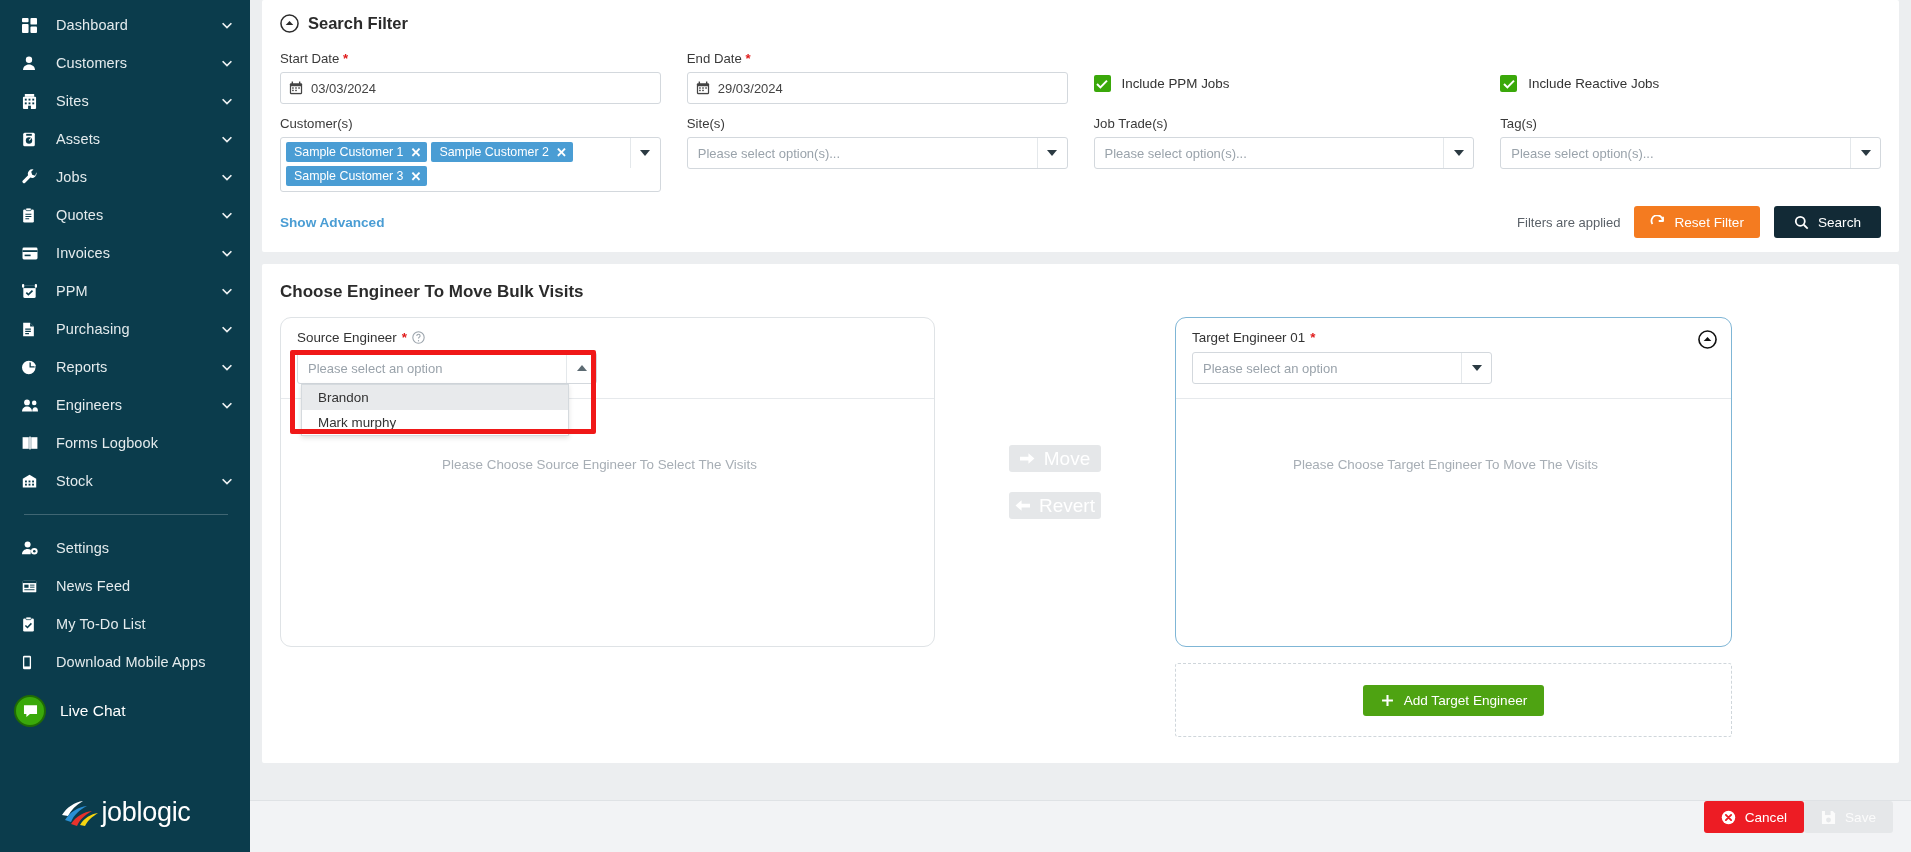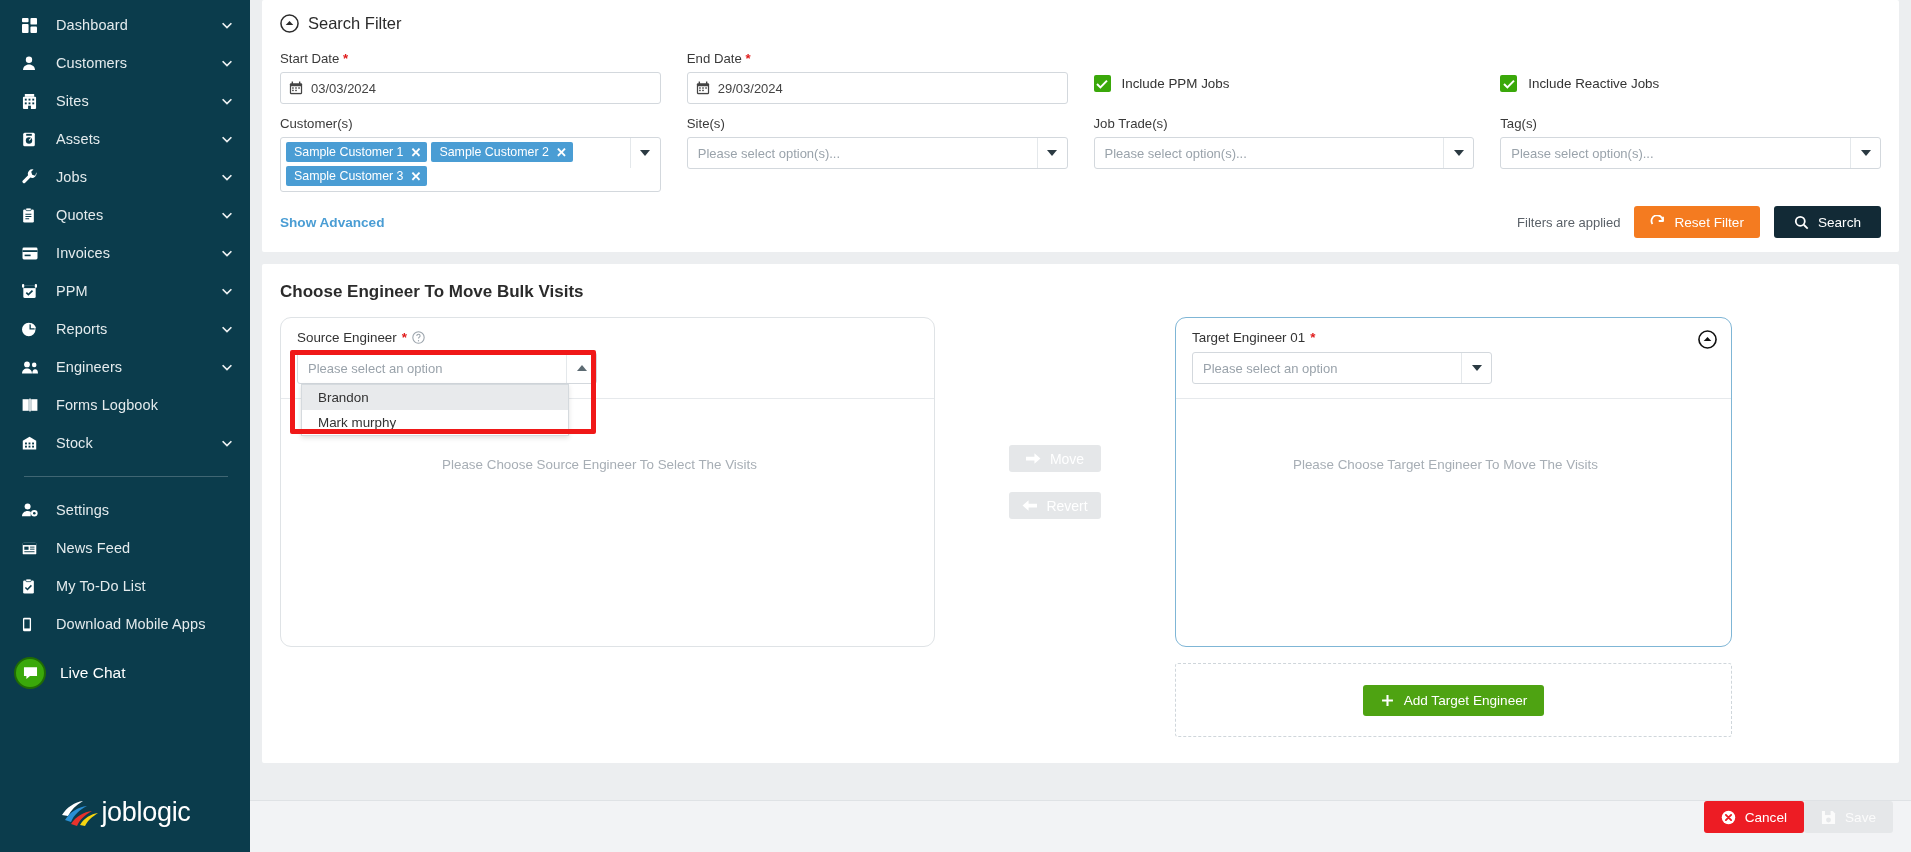--- a/index.html
+++ b/index.html
@@ -56,21 +56,21 @@
     flex: 1; height: 852px; background: #eceef0;
     display: flex; flex-direction: column; position: relative;
   }
   .scroll-area { flex: 1; overflow: hidden; padding: 0 12px; }
 
   .card { background: #fff; border-radius: 2px; }
   .filter-card { padding: 14px 18px 14px 18px; }
 
   .card-title {
     display: flex; align-items: center; gap: 9px;
-    font-size: 16.5px; font-weight: normal; color: #2b2b2b;
+    font-size: 16.5px; font-weight: bold; color: #2b2b2b;
     margin-bottom: 18px;
   }
   .collapse-ico { width: 19px; height: 19px; }
 
   .frow { display: flex; gap: 26px; margin-bottom: 12px; }
   .fcol { flex: 1; min-width: 0; }
   .flabel {
     font-size: 13.2px; color: #3a3a3a; margin-bottom: 6px; display: block;
   }
   .req { color: #e01b1b; font-weight: bold; }
@@ -176,21 +176,21 @@
   }
   .dd-opt { font-size: 13.4px; color: #333; padding: 5px 0 5px 16px; cursor: pointer; }
   .dd-opt.active { background: #e8eaec; }
 
   .mid-col {
     width: 240px; display: flex; flex-direction: column;
     align-items: center; padding-top: 128px; gap: 20px;
   }
   .btn-mid {
     width: 92px; height: 27px; background: #e5e7e9; border: none;
-    border-radius: 3px; color: #fff; font-size: 14px;
+    border-radius: 3px; color: #fff; font-size: 19px;
     display: inline-flex; align-items: center; justify-content: center; gap: 9px;
     cursor: not-allowed; font-family: "Liberation Sans", sans-serif;
   }
 
   .right-col { display: flex; flex-direction: column; gap: 16px; }
   .panel-topicons { position: absolute; right: 14px; top: 12px; }
   .collapse-circle { width: 19px; height: 19px; }
 
   .add-box {
     border: 1px dashed #cfd6db; border-radius: 3px; height: 74px;
@@ -337,20 +337,35 @@
             <rect x="0" y="0" width="2.4" height="4" rx="1" fill="#fff"></rect>
             <rect x="13.6" y="0" width="2.4" height="4" rx="1" fill="#fff"></rect>
           </svg>
         </span>
       <span class="nav-label">PPM</span>
       <svg class="chev" viewBox="0 0 16 16" fill="none" stroke="#fff" stroke-width="2">
           <path d="M3 6l5 5 5-5"></path>
         </svg>
     </div>
 
+    <div class="nav-item">
+      <span class="nav-ico">
+          <svg width="13" height="15" viewBox="0 0 13 16" fill="#fff">
+            <path d="M0.8 0.8h7.4l4 4v10.4H0.8z"></path>
+            <path d="M8.2 0.8v4h4" fill="#0b3c4c"></path>
+            <g stroke="#0b3c4c" stroke-width="1.1">
+              <path d="M3 7.6h6M3 10h6M3 12.4h4"></path>
+            </g>
+          </svg>
+        </span>
+      <span class="nav-label">Purchasing</span>
+      <svg class="chev" viewBox="0 0 16 16" fill="none" stroke="#fff" stroke-width="2">
+          <path d="M3 6l5 5 5-5"></path>
+        </svg>
+    </div>
 
     <div class="nav-item">
       <span class="nav-ico">
           <svg width="15" height="15" viewBox="0 0 16 16" fill="#fff">
             <path d="M7.2 0.8A7.2 7.2 0 107.2 15.2 7.2 7.2 0 007.2.8zm.8 1.6A5.6 5.6 0 0113.6 8H8z"></path>
             <path d="M9.4 1.2A7 7 0 0115 6.6H9.4z"></path>
           </svg>
         </span>
       <span class="nav-label">Reports</span>
       <svg class="chev" viewBox="0 0 16 16" fill="none" stroke="#fff" stroke-width="2">

